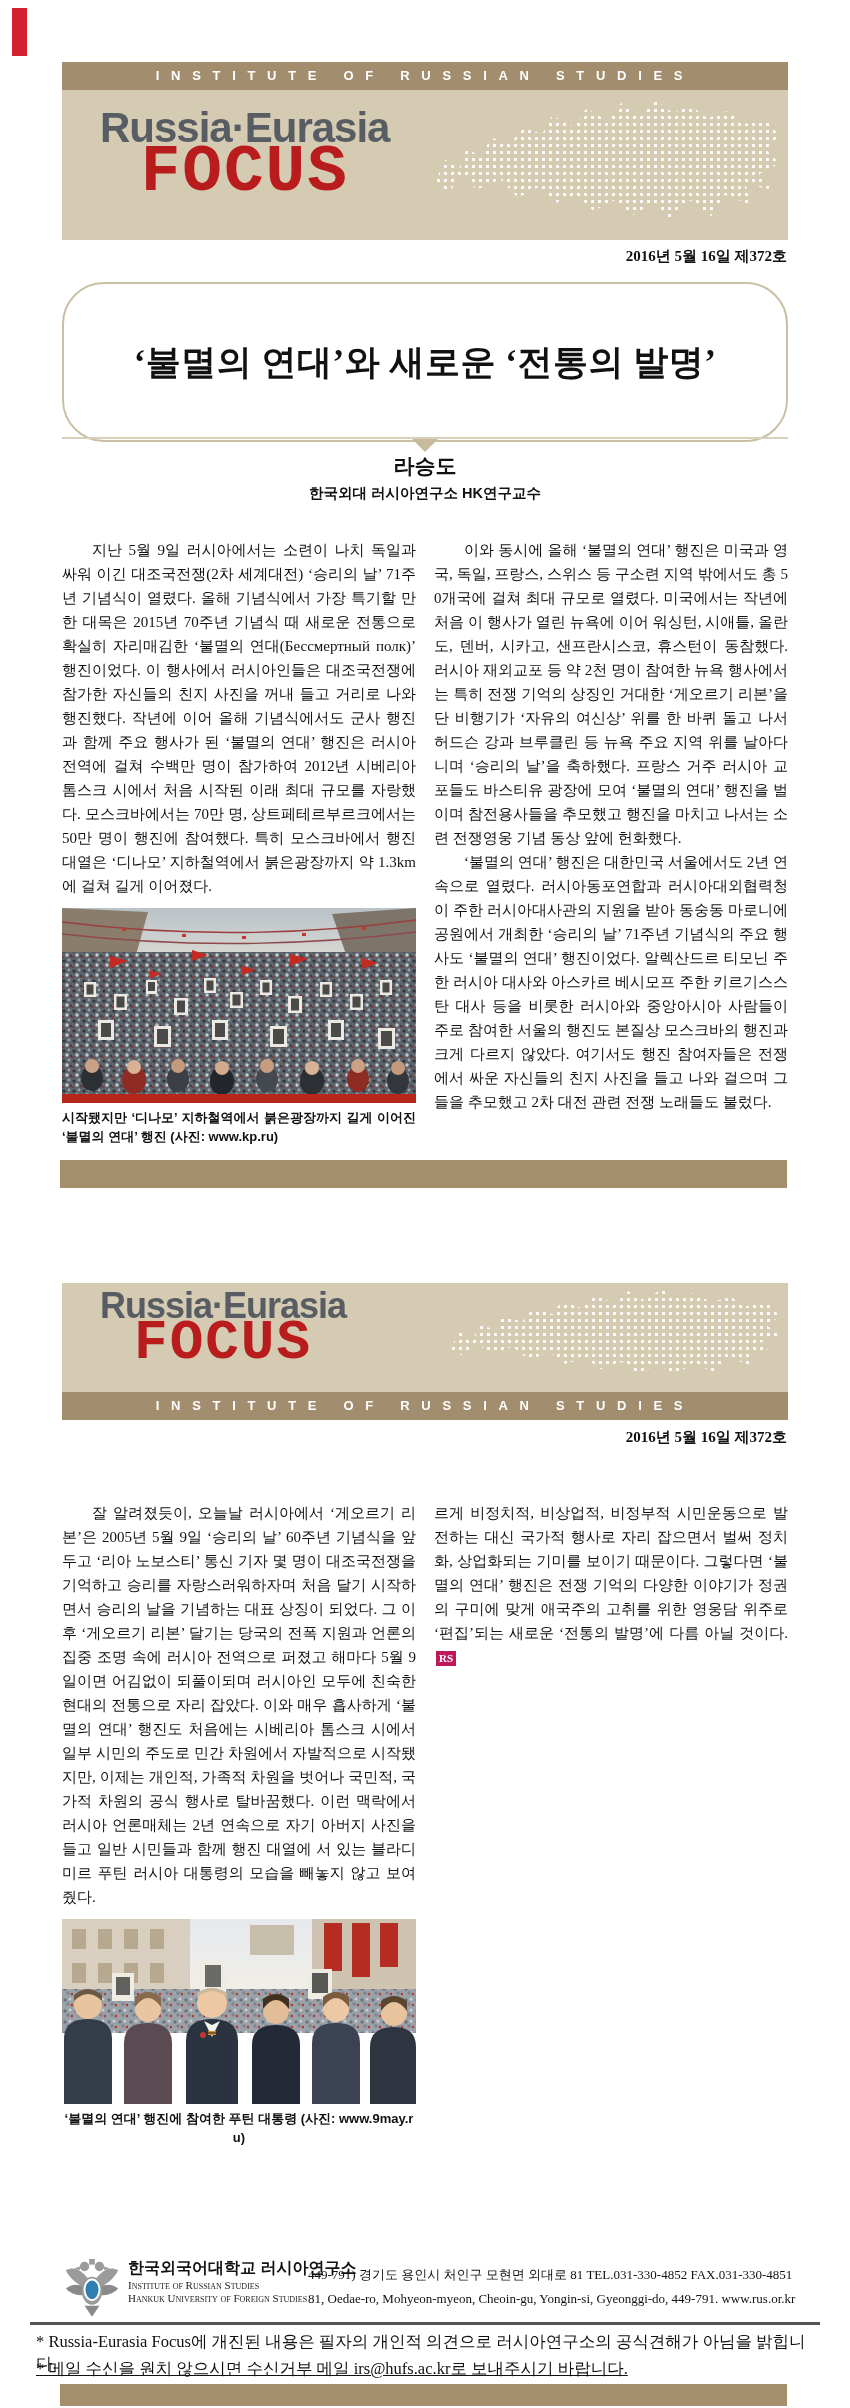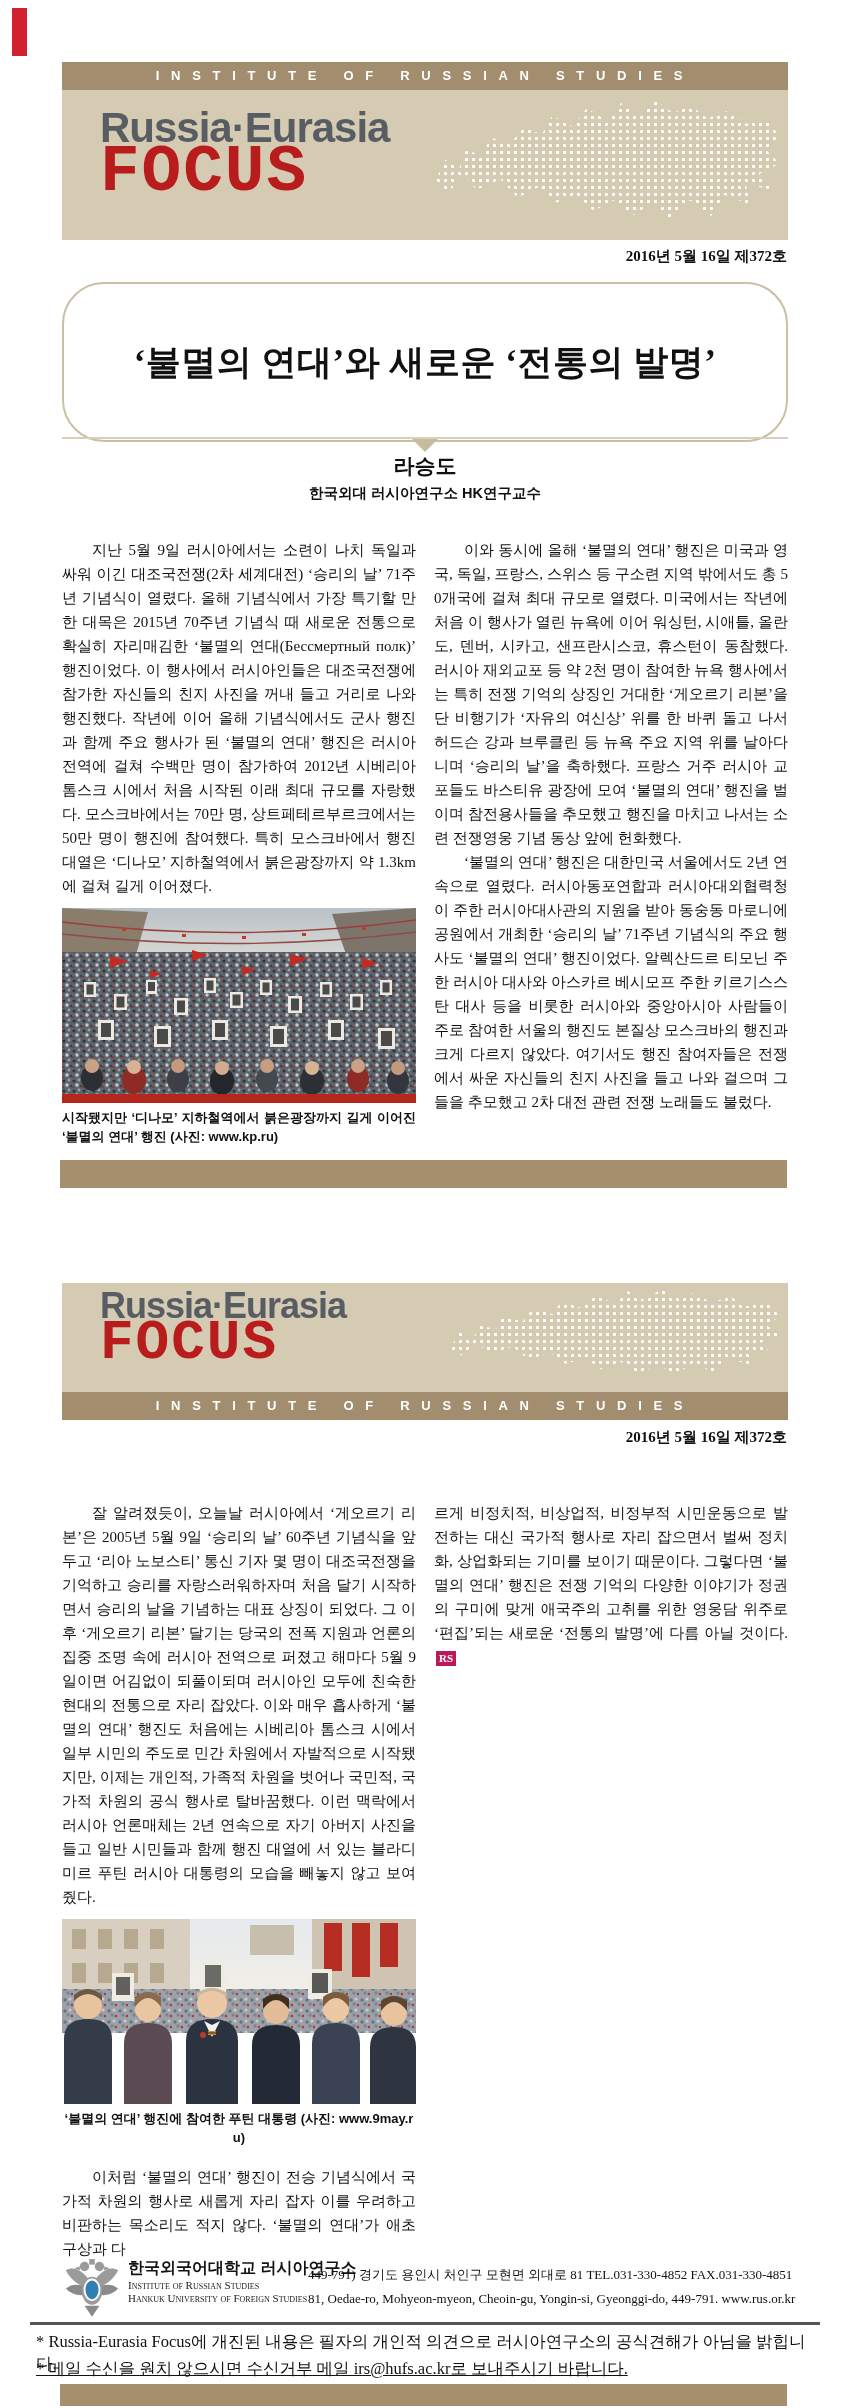--- a/index.html
+++ b/index.html
@@ -14,21 +14,21 @@
 
   
   .banner { position:absolute; left:62px; width:726px; }
   .banner .strip {
     height:28px; background:#a28e6e; color:#fff;
     font-family:"Liberation Sans", sans-serif; font-weight:bold;
     font-size:13px; line-height:28px; text-align:center;
     letter-spacing:0.9em; white-space:nowrap; overflow:hidden;
   }
   .banner .body { position:relative; background:#d5cab2; overflow:hidden; }
-  .brand { position:absolute; left:38px; }
+  .brand { position:absolute; left:38px;text-align:center; }
   .brand .t1 {
     font-family:"Liberation Sans", sans-serif; font-weight:bold;
     color:#575d63; letter-spacing:-1px;
   }
   .brand .t2 {
     font-family:Liberation Mono, monospace; font-weight:bold;
     color:#b91c1c; letter-spacing:2px; margin-top:-8px;
   }
   #banner1 { top:62px; }
   #banner1 .body { height:150px; }
@@ -332,21 +332,20 @@
       <path d="M250 185 L250 124 Q250 104 274 104 Q298 104 298 124 L298 185 Z" fill="#3a4254"></path>
       <circle cx="274" cy="90" r="13" fill="#ecc9a4"></circle>
         <path d="M261 88 Q274 70 287 88 L287 78 Q274 68 261 78 Z" fill="#7c5c3e"></path>
       <path d="M308 185 L308 128 Q308 108 332 108 Q354 108 354 128 L354 185 Z" fill="#2e3440"></path>
       <circle cx="332" cy="94" r="13" fill="#e7c39e"></circle>
         <path d="M319 92 Q332 74 345 92 L345 82 Q332 72 319 82 Z" fill="#5a4631"></path>
     </g>
   </svg>
 
   <p class="caption center">‘불멸의 연대’ 행진에 참여한 푸틴 대통령 (사진: www.9may.ru)</p>
-  <p class="body-p indent last-p">이처럼 ‘불멸의 연대’ 행진이 전승 기념식에서 국가적 차원의 행사로 새롭게 자리 잡자 이를 우려하고 비판하는 목소리도 적지 않다. ‘불멸의 연대’가 애초 구상과 다</p>
 </div>
 
 <div class="col" id="col-2r">
   <p class="body-p"><span>르게 비정치적, 비상업적, 비정부적 시민운동으로 발전하는 대신 국가적 행사로 자리 잡으면서 벌써 정치화, 상업화되는 기미를 보이기 때문이다. 그렇다면 ‘불멸의 연대’ 행진은 전쟁 기억의 다양한 이야기가 정권의 구미에 맞게 애국주의 고취를 위한 영웅담 위주로 ‘편집’되는 새로운 ‘전통의 발명’에 다름 아닐 것이다.</span><span class="rs-mark">RS</span></p>
 </div>
 
 <svg id="eagle" width="56" height="64" viewBox="0 0 60 68">
   <g fill="#9b9b9b">
     <path d="M30 30 C18 14 10 12 2 16 C6 24 12 30 22 34 Z"></path>
     <path d="M30 30 C42 14 50 12 58 16 C54 24 48 30 38 34 Z"></path>

